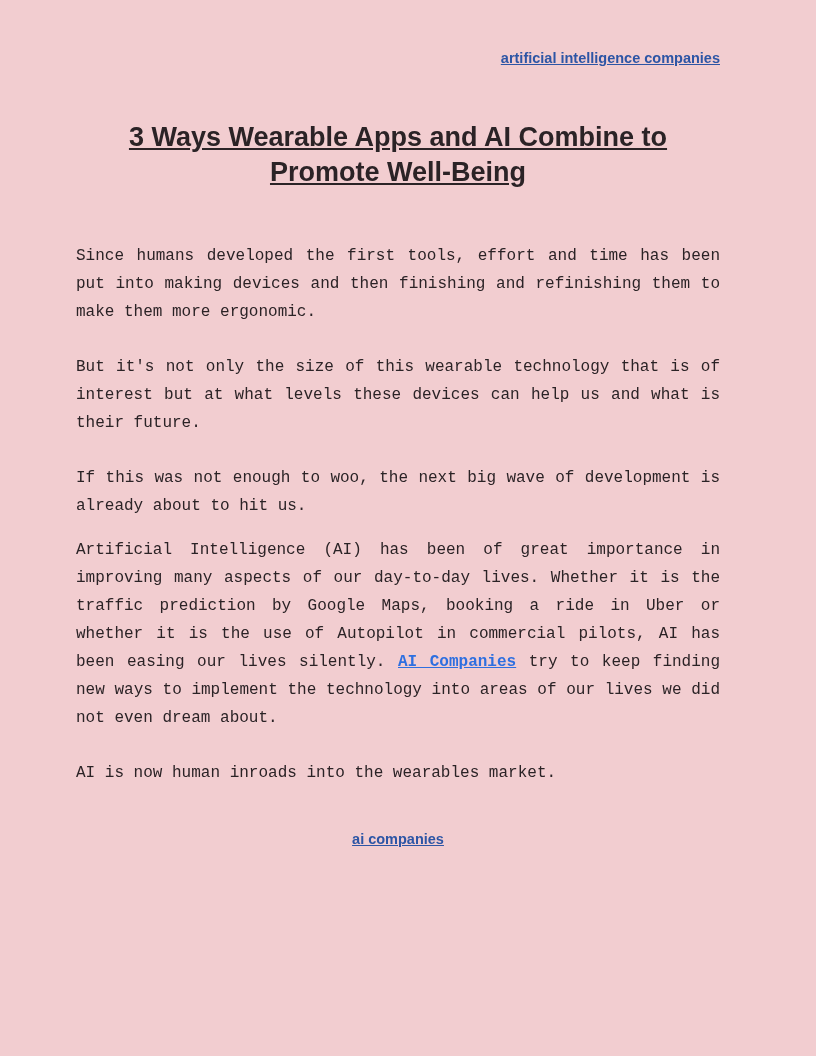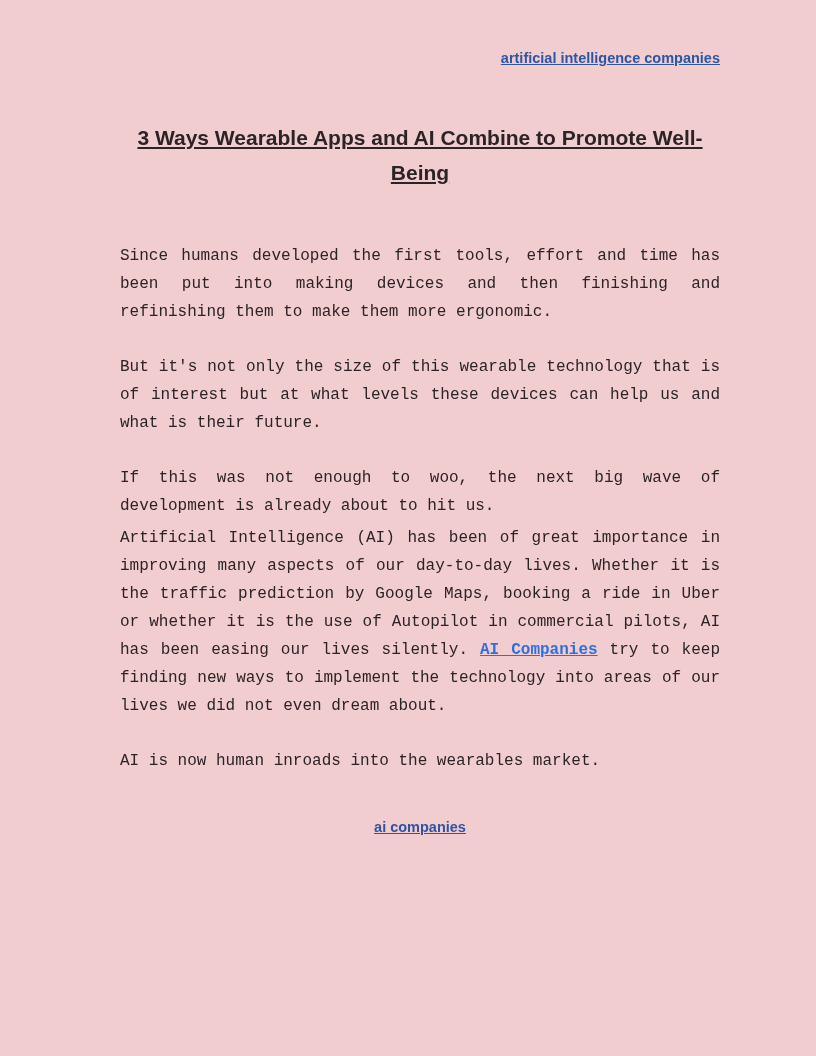--- a/index.html
+++ b/index.html
@@ -4,52 +4,52 @@
 <style>
   * { margin: 0; padding: 0; box-sizing: border-box; }
   html, body { width: 816px; height: 1056px; }
   body {
     font-family: "Liberation Sans", sans-serif;
     background: var(--background, #f2cdd0);
   }
   .page {
     width: 816px;
     height: 1056px;
-    padding: 48px 96px 0 120px;
+    padding: 48px 96px 0 76px;
     background: var(--background, #f2cdd0);
     color: var(--text, #2b2326);
     overflow: hidden;
   }
   .header { text-align: right; font-size: 14.5px; line-height: 20px; }
   .link {
     font-weight: bold;
     text-decoration: underline;
     color: var(--link_dark, #2d55a5);
     cursor: pointer;
   }
   .link.bright { color: var(--link_bright, #2e6fe0); }
   .title {
     margin: 52px auto 0 auto;
     max-width: 580px;
     text-align: center;
-    font-size: 21px;
+    font-size: 27px;
     font-weight: bold;
     line-height: 35px;
     text-decoration: underline;
     color: var(--text, #2b2326);
   }
   .content { margin-top: 52px; font-family: Liberation Mono, monospace; }
   .para {
     font-size: 16px;
     line-height: 28px;
     text-align: justify;
     margin-bottom: 27px;
     color: var(--text, #2b2326);
   }
-  .para.no-gap { margin-bottom: 4px; }
+  .para.no-gap { margin-bottom: 16px; }
   .para.last { text-align: left; }
   .footer { text-align: center; margin-top: 42px; font-size: 14.5px; line-height: 20px; }
 </style>
 </head>
 <body>
 
 <div class="page">
 
   <div class="header">
     <a class="link">artificial intelligence companies</a>

